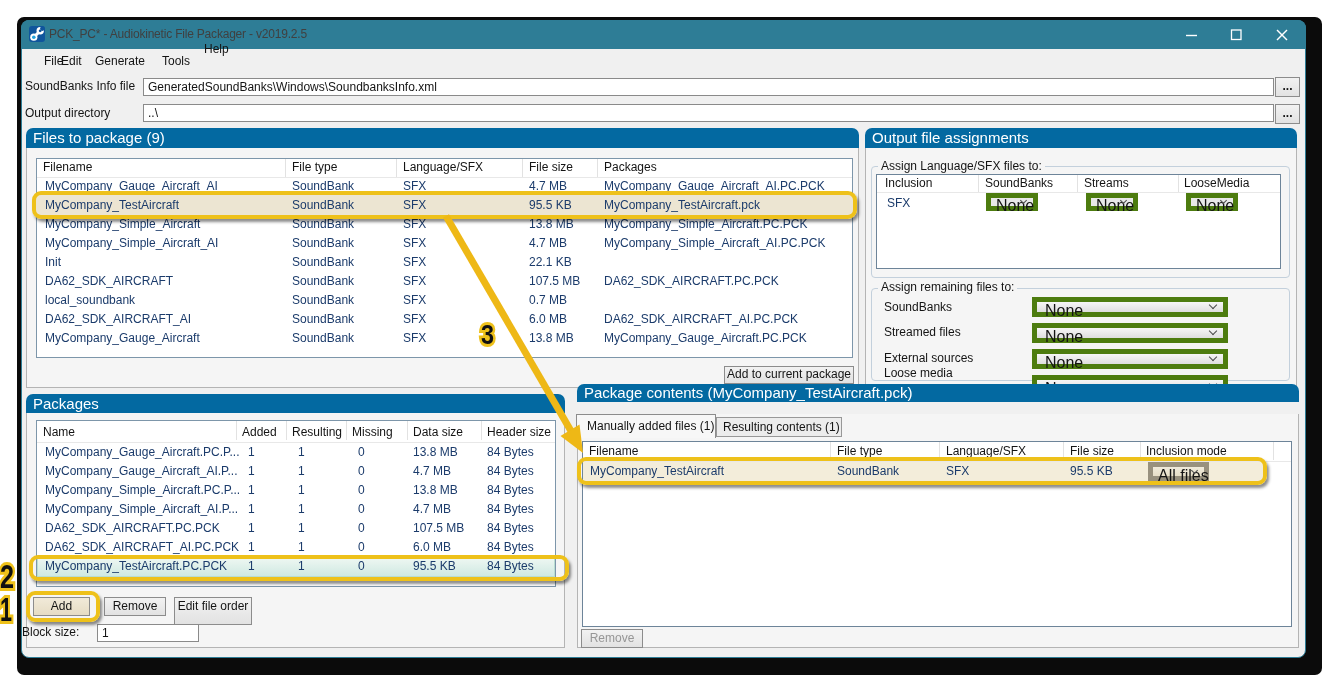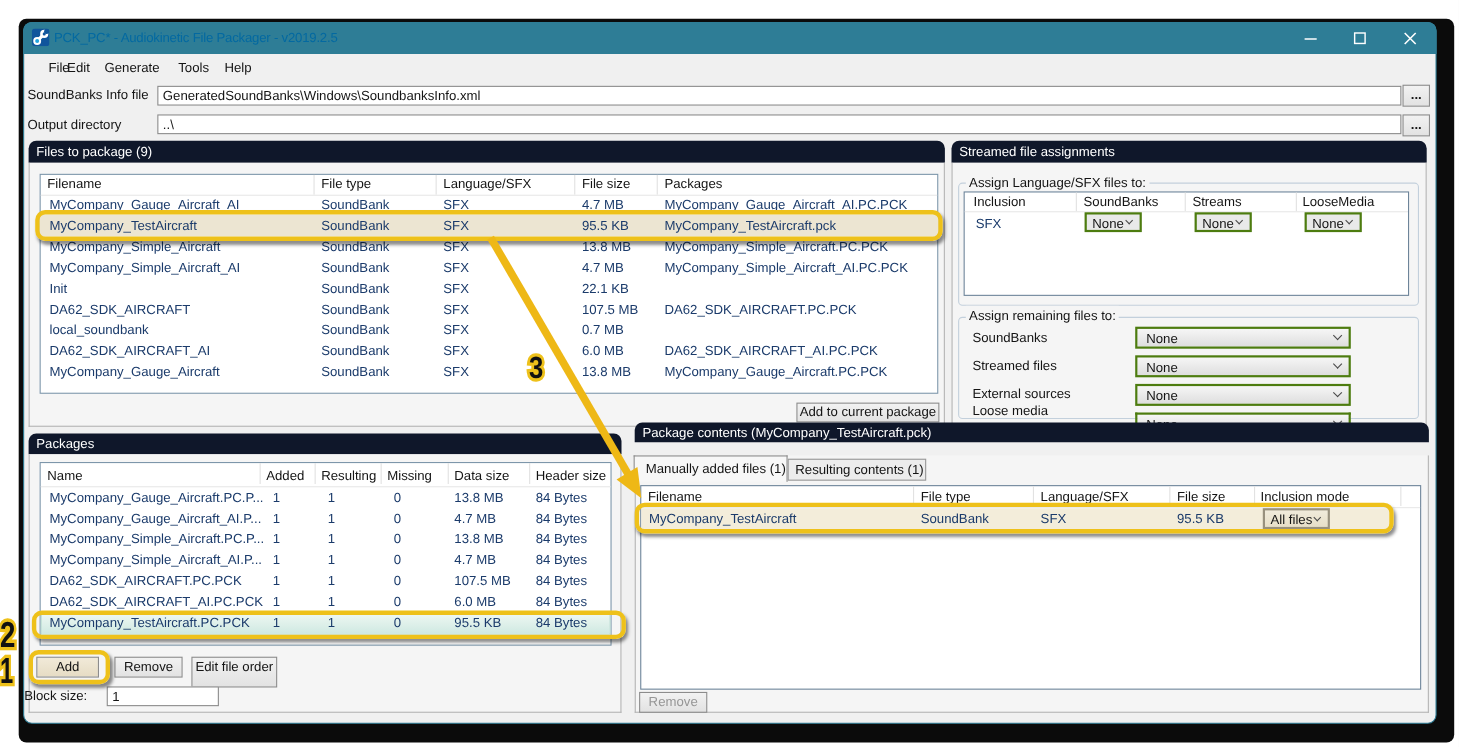--- a/index.html
+++ b/index.html
@@ -1,31 +1,31 @@
 <!DOCTYPE html>
 <html><head><meta charset="utf-8"><style>
 *{margin:0;padding:0;box-sizing:border-box}
 html,body{width:1326px;height:679px;background:#fff;overflow:hidden;
  font-family:"Liberation Sans",sans-serif;}
 .a{position:absolute}
 .t{position:absolute;font-size:12px;color:#1b3b6b;white-space:nowrap;line-height:19px;height:19px}
 .k{color:#141414}
-.w{color:#0369a1}
-.hdr{position:absolute;background:#0f172a;color:#fff;font-size:12px;line-height:20px;
+.w{color:#404040}
+.hdr{position:absolute;background:#0369a1;color:#fff;font-size:15px;line-height:20px;
  padding-left:7px;border-radius:7px 7px 0 0;white-space:nowrap}
 .grp{position:absolute;background:#f5f5f5;border:1px solid #b4b4b4;border-top:none}
 .tbl{position:absolute;background:#fff;border:1px solid #7d96aa}
 .sep{position:absolute;width:1px;background:#e2e2e2}
 .hline{position:absolute;height:1px;background:#e8e8e8}
 .btn{position:absolute;background:linear-gradient(#f2f2f2,#e2e2e2);border:1px solid #8c8c8c;
  font-size:12px;color:#141414;text-align:center;white-space:nowrap}
 .inp{position:absolute;background:#fff;border:1px solid #8a8a8a;font-size:12px;color:#141414;
  white-space:nowrap;padding-left:4px}
-.dd{position:absolute;background:linear-gradient(#f6f6f6,#dedede);border:2px solid #4d7c0f;
- font-size:12px;color:#141414;white-space:nowrap}
+.dd{position:absolute;background:linear-gradient(#f6f6f6,#dedede);border:5px solid #4d7c0f;
+ font-size:16px;color:#141414;white-space:nowrap}
 .dd .ch{position:absolute;right:7px;top:50%;width:6px;height:6px;margin-top:-5px;
  border-right:1.8px solid #4a4a4a;border-bottom:1.8px solid #4a4a4a;transform:rotate(45deg)}
 .ybox{position:absolute;border:4px solid #eec11a;border-radius:9px;box-shadow:2px 3px 3px rgba(0,0,0,.45)}
 </style></head><body>
 <div class="a" style="left:17px;top:17px;width:1305px;height:658px;background:#0b0b0b;border-radius:7px"></div>
 <div class="a" style="left:21px;top:20px;width:1285px;height:638px;background:#f0f0f0;border:1px solid #2e7d96;border-radius:8px"></div>
 <div class="a" style="left:21px;top:20px;width:1285px;height:29px;background:#2e7d96;border-radius:8px 8px 0 0"></div>
 <svg class="a" style="left:29px;top:26px" width="16" height="16">
  <rect width="16" height="16" rx="3" fill="#10559c"></rect>
  <line x1="5" y1="11" x2="11" y2="5" stroke="#fff" stroke-width="3"></line>
@@ -39,21 +39,21 @@
 <svg class="a" style="left:1180px;top:29px" width="115" height="12">
  <line x1="6" y1="6.5" x2="17" y2="6.5" stroke="#fff" stroke-width="1.4"></line>
  <rect x="51.5" y="1" width="9.5" height="9.5" fill="none" stroke="#fff" stroke-width="1.3"></rect>
  <line x1="97" y1="1" x2="107" y2="11" stroke="#fff" stroke-width="1.4"></line>
  <line x1="107" y1="1" x2="97" y2="11" stroke="#fff" stroke-width="1.4"></line>
 </svg>
 <div class="t k" style="left:44px;top:52px">File</div>
 <div class="t k" style="left:61px;top:52px">Edit</div>
 <div class="t k" style="left:95px;top:52px">Generate</div>
 <div class="t k" style="left:162px;top:52px">Tools</div>
-<div class="t k" style="left:204px;top:52px">Help</div>
+<div class="t k" style="left:204px;top:40px">Help</div>
 <div class="t k" style="left:25px;top:77px">SoundBanks Info file</div>
 <div class="inp" style="left:143px;top:78px;width:1131px;height:18px;line-height:16px">GeneratedSoundBanks\Windows\SoundbanksInfo.xml</div>
 <div class="btn" style="left:1275px;top:77px;width:25px;height:20px;line-height:16px;font-weight:bold">...</div>
 <div class="t k" style="left:25px;top:104px">Output directory</div>
 <div class="inp" style="left:143px;top:104px;width:1131px;height:18px;line-height:16px">..\</div>
 <div class="btn" style="left:1275px;top:104px;width:25px;height:20px;line-height:16px;font-weight:bold">...</div>
 
 <div class="hdr" style="left:26px;top:128px;width:833px">Files to package (9)</div>
 <div class="grp" style="left:26px;top:148px;width:833px;height:240px"></div>
 <div class="tbl" style="left:36px;top:158px;width:817px;height:200px"></div>
@@ -104,21 +104,21 @@
 <div class="t" style="left:292px;top:310px">SoundBank</div>
 <div class="t" style="left:403px;top:310px">SFX</div>
 <div class="t" style="left:529px;top:310px">6.0 MB</div>
 <div class="t" style="left:604px;top:310px">DA62_SDK_AIRCRAFT_AI.PC.PCK</div>
 <div class="t" style="left:45px;top:329px">MyCompany_Gauge_Aircraft</div>
 <div class="t" style="left:292px;top:329px">SoundBank</div>
 <div class="t" style="left:403px;top:329px">SFX</div>
 <div class="t" style="left:529px;top:329px">13.8 MB</div>
 <div class="t" style="left:604px;top:329px">MyCompany_Gauge_Aircraft.PC.PCK</div>
 <div class="btn" style="left:724px;top:366px;width:130px;height:18px;line-height:15px">Add to current package</div>
-<div class="hdr" style="left:865px;top:128px;width:432px">Streamed file assignments</div>
+<div class="hdr" style="left:865px;top:128px;width:432px">Output file assignments</div>
 <div class="grp" style="left:865px;top:148px;width:432px;height:242px;border-bottom:none"></div>
 <div class="a" style="left:871px;top:166px;width:419px;height:112px;border:1px solid #c3d0dc;border-radius:4px"></div>
 <div class="t k" style="left:878px;top:157px;background:#f5f5f5;padding:0 3px">Assign Language/SFX files to:</div>
 <div class="tbl" style="left:876px;top:174px;width:405px;height:95px;border-color:#6d8499"></div>
 <div class="t k" style="left:885px;top:174px">Inclusion</div>
 <div class="t k" style="left:985px;top:174px">SoundBanks</div>
 <div class="t k" style="left:1084px;top:174px">Streams</div>
 <div class="t k" style="left:1184px;top:174px">LooseMedia</div>
 <div class="sep" style="left:978px;top:175px;height:17px"></div>
 <div class="sep" style="left:1077px;top:175px;height:17px"></div>

